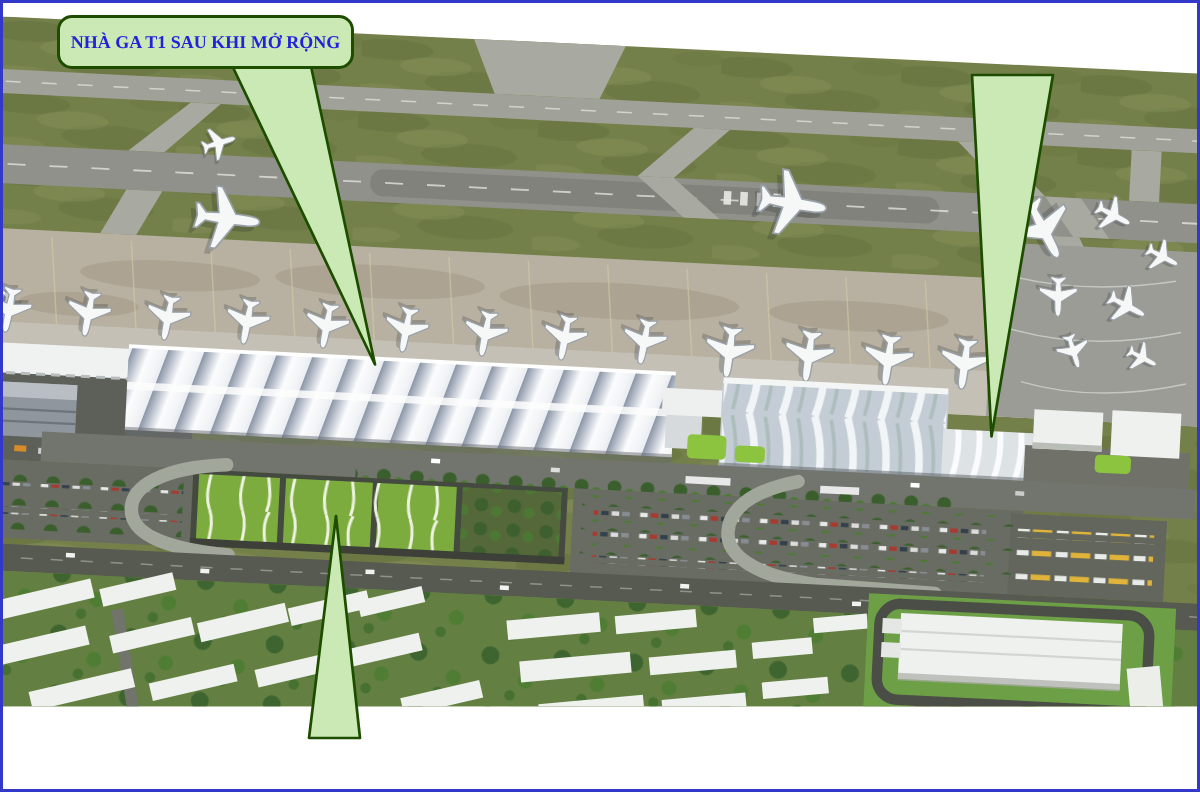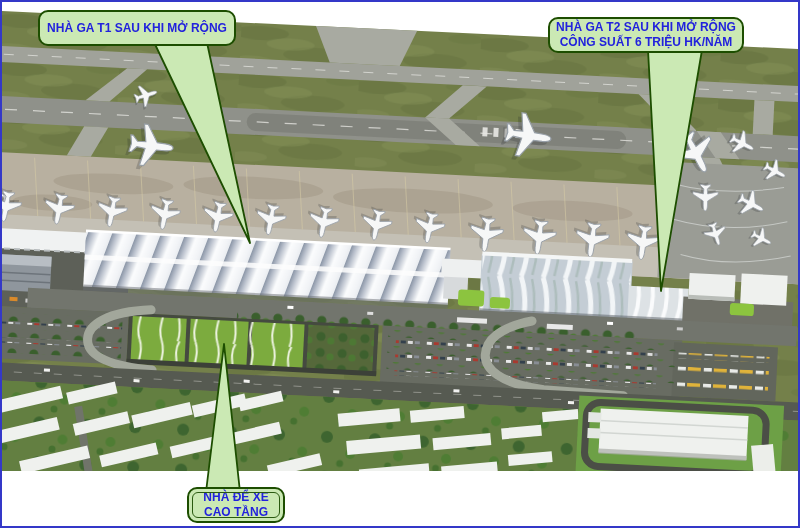--- a/index.html
+++ b/index.html
@@ -1,19 +1,19 @@
 <!DOCTYPE html>
 <html><head>
 <meta charset="utf-8">
 <style>
   html,body{margin:0;padding:0;background:#dddddd;}
   .canvas{
     position:relative;width:796px;height:524px;margin:0 auto;
     background:#ffffff;border:2px solid #3438c8;overflow:hidden;
-    font-family:Liberation Sans, sans-serif;
+    font-family:Liberation Serif, serif;
   }
   .scene-svg{position:absolute;left:-2px;top:-2px;width:800px;height:528px;}
   .callout{
     position:absolute;display:flex;flex-direction:column;align-items:center;justify-content:center;
     border:2px solid #1d4e00;border-radius:10px;background:#cbe9b4;
     font-size:12px;font-weight:bold;line-height:15px;text-align:center;color:#2222dd;
     box-sizing:border-box;white-space:nowrap;z-index:5;
   }
   .callout .inner-frame{
     position:absolute;left:3px;top:3px;right:3px;bottom:3px;
@@ -320,23 +320,14 @@
       <polygon points="152,38 206,38 250,243"></polygon>
       <polygon points="648,50 702,50 661,291"></polygon>
       <polygon points="206,492 240,492 224,344"></polygon>
     </g>
   </svg>
 
   <div class="callout" id="co-t1" style="background: rgb(203, 233, 180); border-color: rgb(29, 78, 0); color: rgb(34, 34, 221);">
     <span>NHÀ GA T1 SAU KHI MỞ RỘNG</span>
   </div>
 
-  <div class="callout" id="co-t2" style="background: rgb(203, 233, 180); border-color: rgb(29, 78, 0); color: rgb(34, 34, 221);">
-    <span>NHÀ GA T2 SAU KHI MỞ RỘNG</span>
-    <span>CÔNG SUẤT 6 TRIỆU HK/NĂM</span>
-  </div>
-
-  <div class="callout" id="co-parking" style="background: rgb(203, 233, 180); border-color: rgb(29, 78, 0); color: rgb(34, 34, 221);">
-    <div class="inner-frame"></div>
-    <span>NHÀ ĐỂ XE</span>
-    <span>CAO TẦNG</span>
-  </div>
+
 </div>
 
 </body></html>

